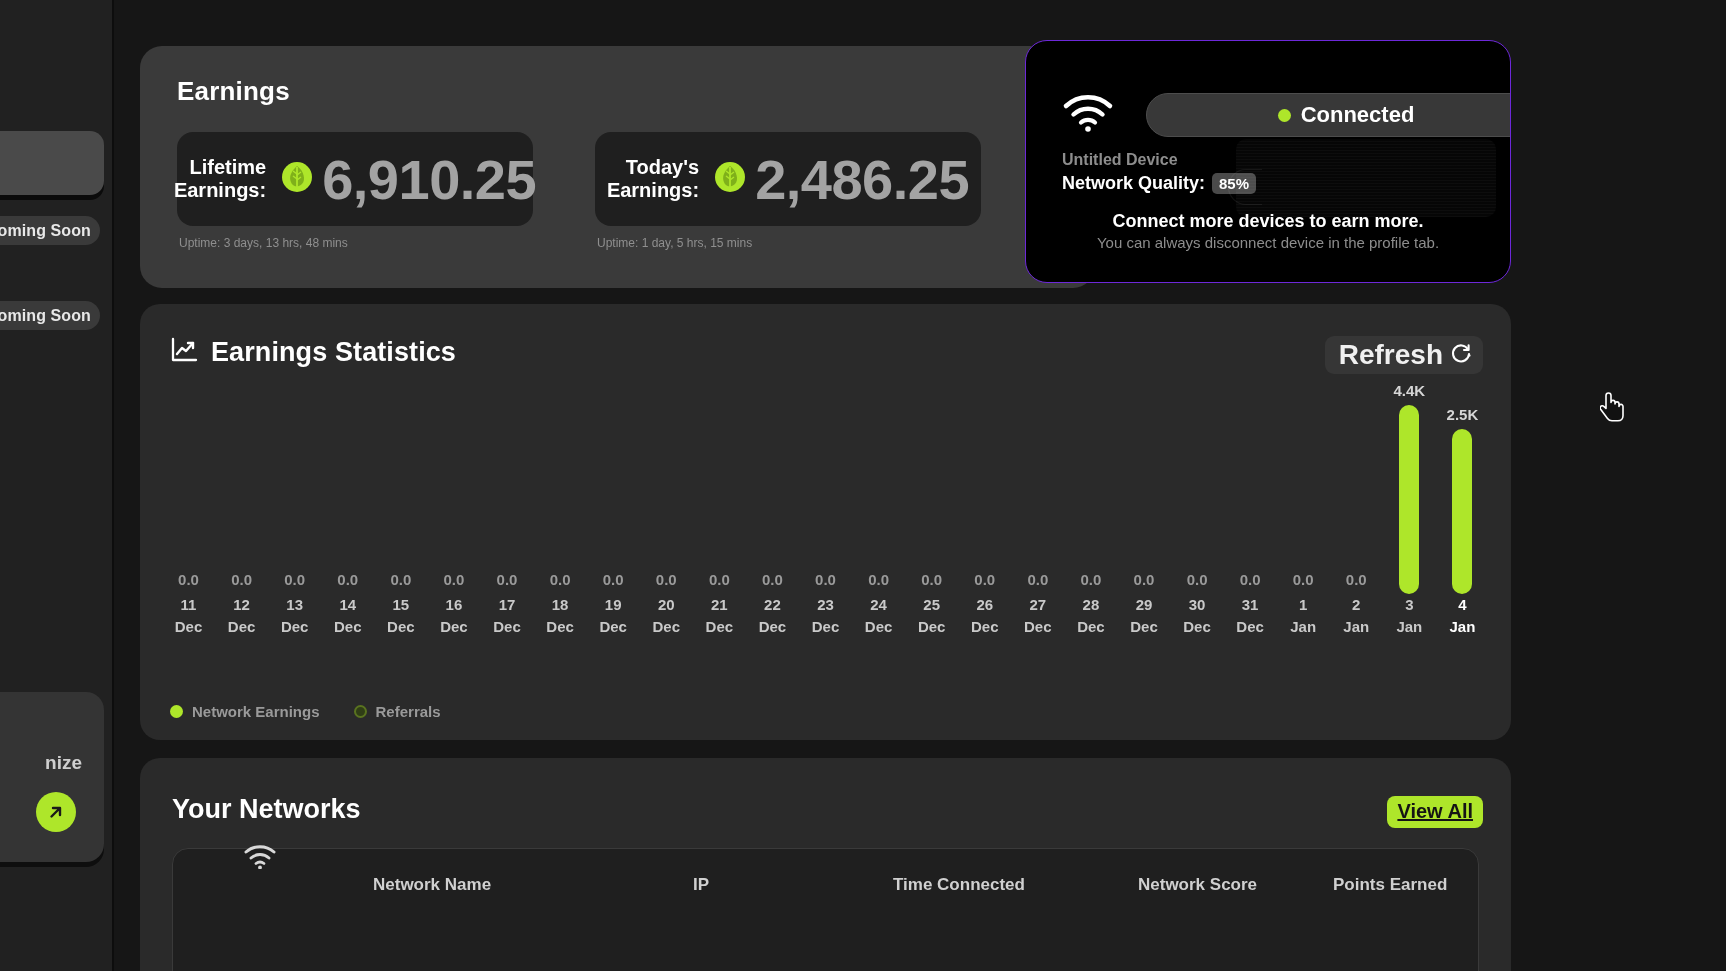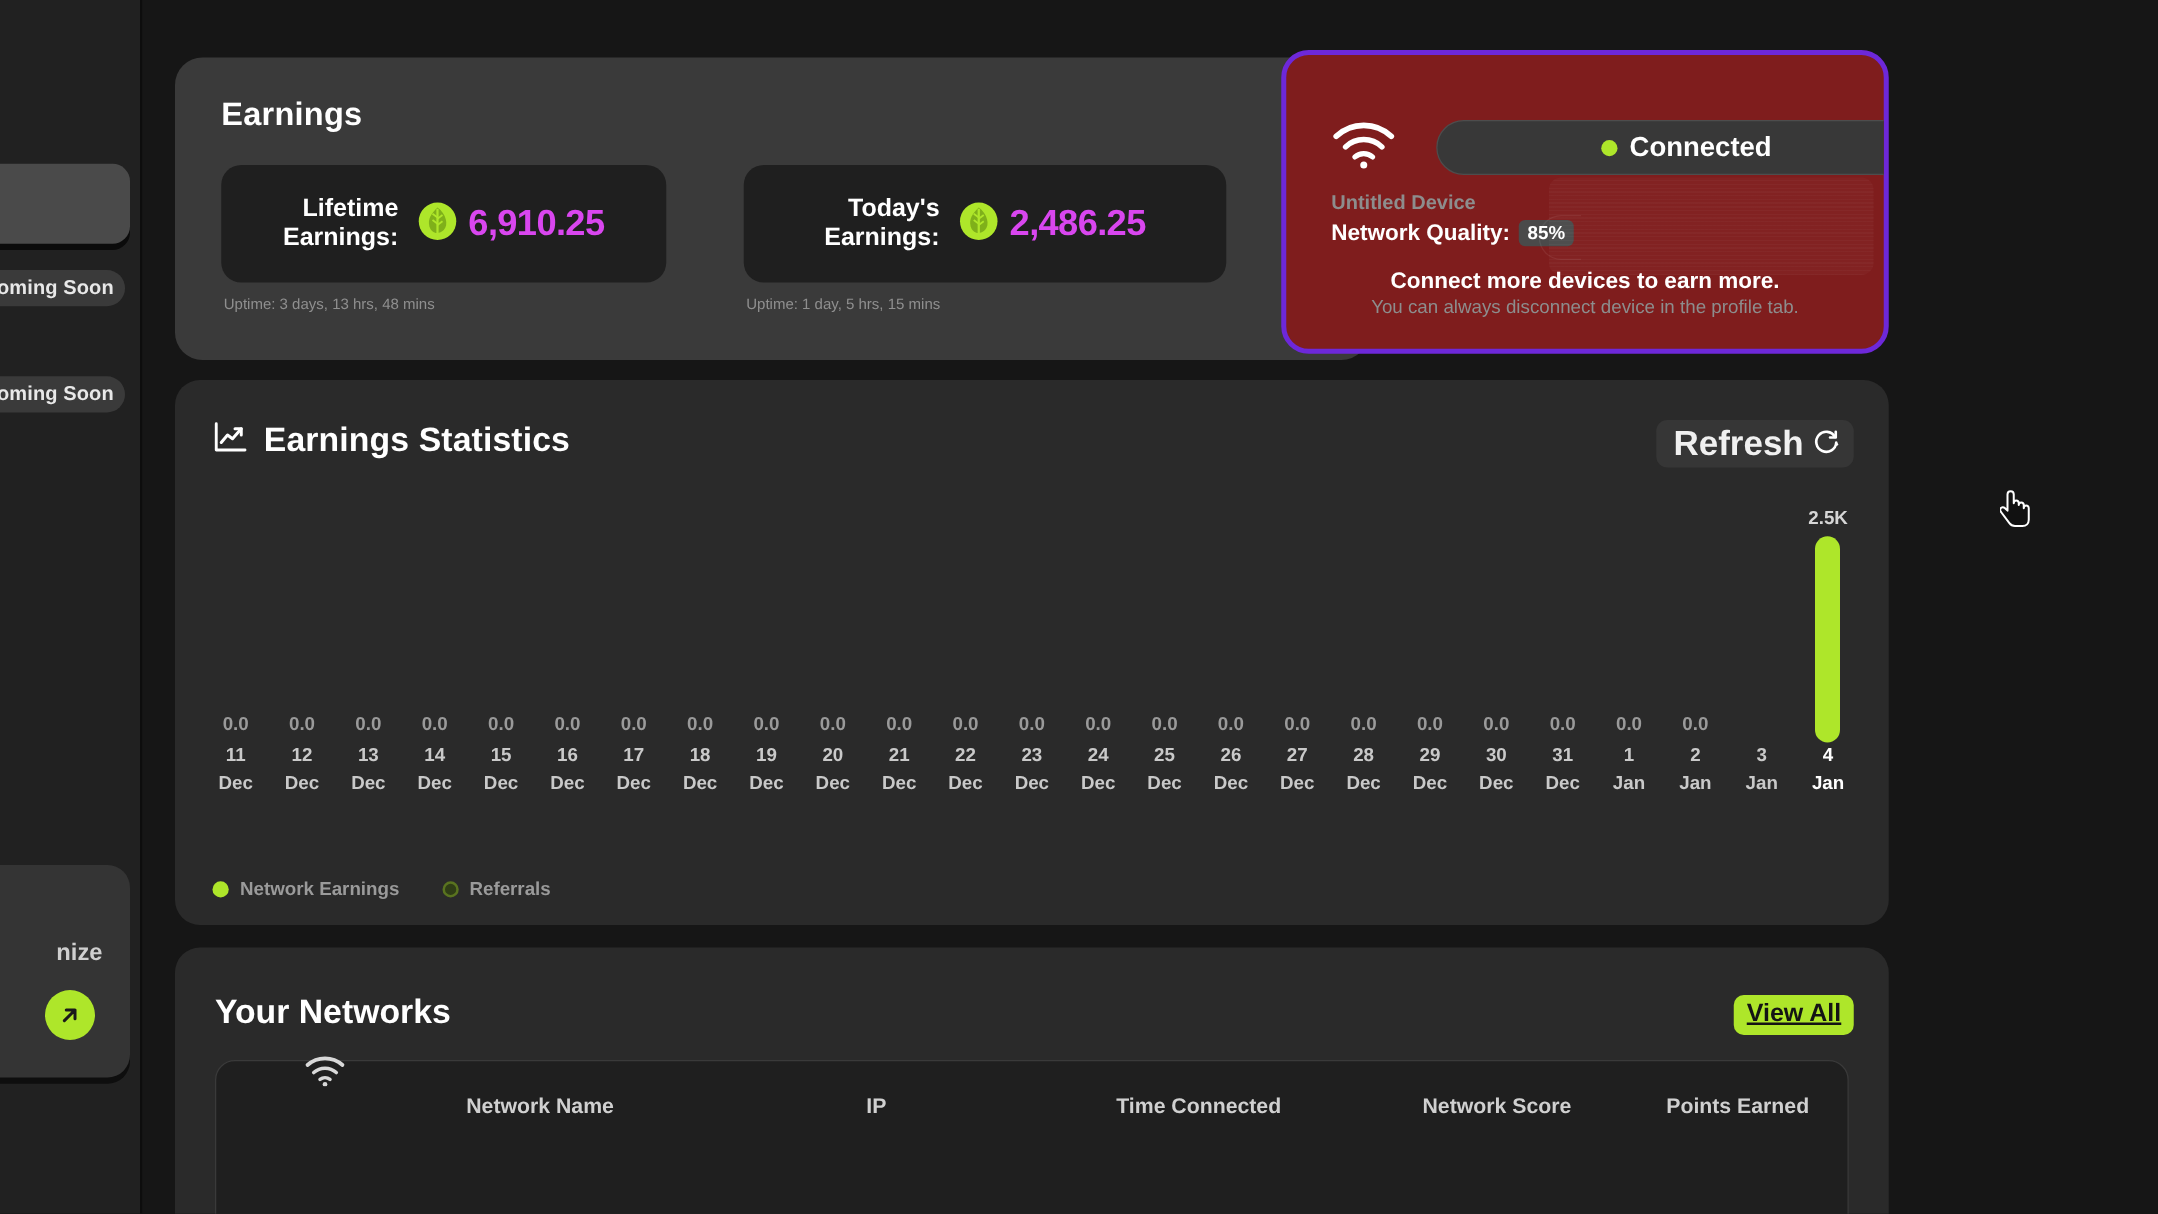--- a/index.html
+++ b/index.html
@@ -138,44 +138,44 @@
     color: #ffffff;
     font-size: 20px;
     font-weight: bold;
     line-height: 1.16;
     text-align: right;
     white-space: pre-line;
     margin-right: 14px;
   }
   .leaf-icon { margin-right: 8px; display: block; }
   .stat-value {
-    color: #d946ef;
-    font-size: 29px;
+    color: #a3a3a3;
+    font-size: 56px;
     font-weight: bold;
     letter-spacing: -.5px;
   }
   .uptime {
     position: absolute;
     top: 190px;
     color: #8f8f8f;
     font-size: 12px;
     font-weight: 500;
   }
   .uptime.u1 { left: 39px; }
   .uptime.u2 { left: 457px; }
 
   
   .conn-card {
     position: absolute;
     left: 911px;
     top: 40px;
     width: 486px;
     height: 243px;
-    background: #7f1d1d;
-    border: 4px solid #6d28d9;
+    background: #000000;
+    border: 1px solid #6d28d9;
     border-radius: 22px;
     overflow: hidden;
   }
   .wifi-icon {
     position: absolute;
     left: 36px;
     top: 52px;
   }
   .conn-pill {
     position: absolute;
@@ -640,20 +640,24 @@
               <div class="bar-val zero">0.0</div>
             </div>
             <div class="bar-col" style="left: 80%; width: 4%;">
               <div class="bar-val zero">0.0</div>
             </div>
             <div class="bar-col" style="left: 84%; width: 4%;">
               <div class="bar-val zero">0.0</div>
             </div>
             <div class="bar-col" style="left: 88%; width: 4%;">
               <div class="bar-val zero">0.0</div>
+            </div>
+            <div class="bar-col" style="left: 92%; width: 4%;">
+              <div class="bar-val">4.4K</div>
+              <div class="bar" style="height: 290px; background: rgb(174, 230, 42);"></div>
             </div>
             <div class="bar-col" style="left: 96%; width: 4%;">
               <div class="bar-val">2.5K</div>
               <div class="bar" style="height: 165px; background: rgb(174, 230, 42);"></div>
             </div>
           </div>
         <div class="xlabels" id="xlabels">
             <div class="xlab" style="left: 0%; width: 4%;">
               <span class="d">11</span>
               <span class="m">Dec</span>

